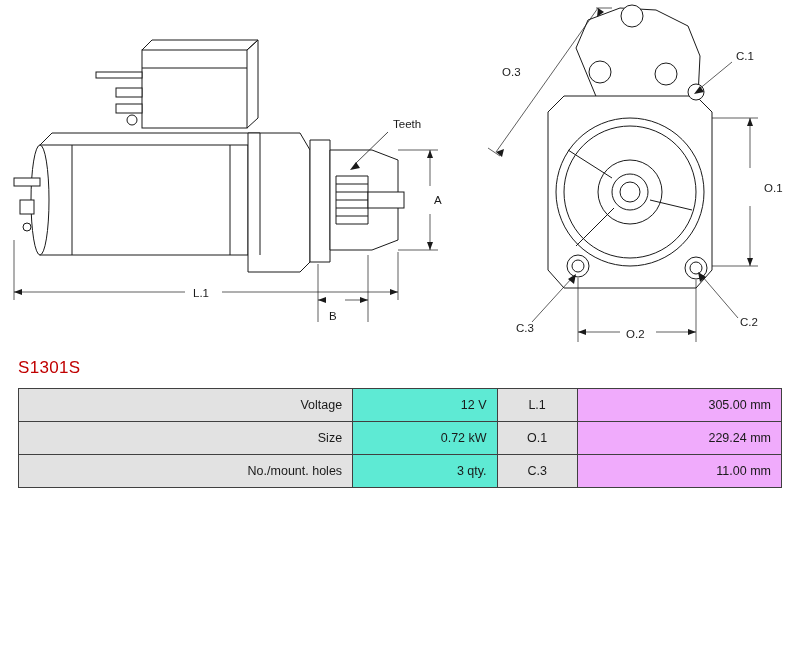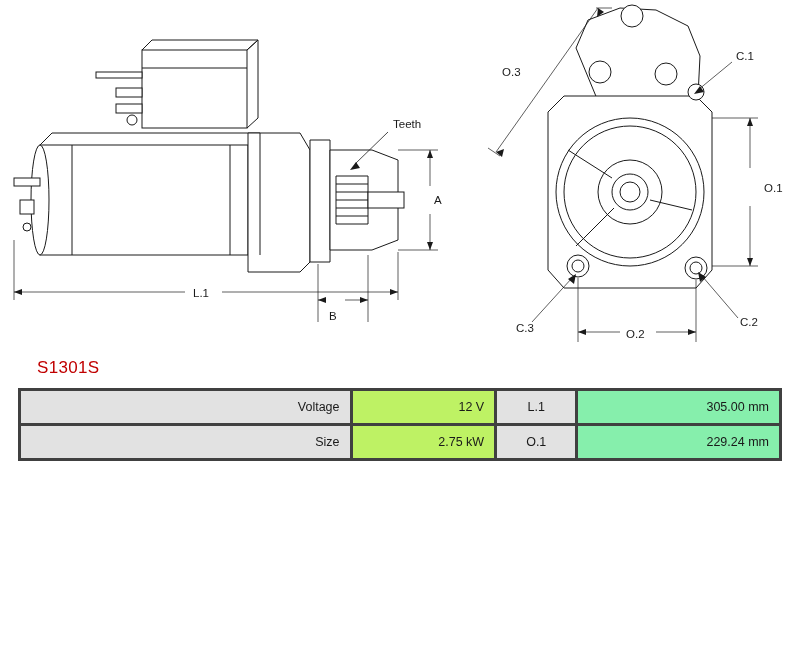--- a/index.html
+++ b/index.html
@@ -34,59 +34,58 @@
   }
 
   
   .part-title {
     position: absolute;
     top: 358px;
     left: 18px;
     font-size: 17px;
     color: #c00000;
     letter-spacing: 0.3px;
-    margin-left: 19px;
   }
 
   
   .spec-table {
     position: absolute;
     top: 388px;
     left: 18px;
     width: 764px;
     border-collapse: collapse;
     font-size: 12.5px;
   }
   .spec-table td {
     height: 32px;
     padding: 0 10px;
-    border: 3px solid #404040;
+    border: 1px solid #404040;
     vertical-align: middle;
     white-space: nowrap;
   }
   .c-label {
     background: #e2e2e2;
     text-align: right;
     width: 275px;
     color: #1a1a1a;
   }
   .c-value {
-    background: #bef264;
+    background: #5eead4;
     text-align: right;
     width: 107px;
     color: #1a1a1a;
   }
   .c-dim {
     background: #e2e2e2;
     text-align: center;
     width: 50px;
     color: #1a1a1a;
   }
   .c-dimval {
-    background: #86efac;
+    background: #f0abfc;
     text-align: right;
     width: 160px;
     color: #1a1a1a;
   }
   .empty-cell {
     background: #e2e2e2;
   }
   .empty-val {
     background: #f2f2f2;
   }
@@ -259,20 +258,26 @@
   <table class="spec-table">
     <tbody>
       <tr>
         <td class="c-label">Voltage</td>
         <td class="c-value">12 V</td>
         <td class="c-dim">L.1</td>
         <td class="c-dimval">305.00 mm</td>
       </tr>
       <tr>
         <td class="c-label">Size</td>
-        <td class="c-value">2.75 kW</td>
+        <td class="c-value">0.72 kW</td>
         <td class="c-dim">O.1</td>
         <td class="c-dimval">229.24 mm</td>
       </tr>
+      <tr>
+        <td class="c-label">No./mount. holes</td>
+        <td class="c-value">3 qty.</td>
+        <td class="c-dim">C.3</td>
+        <td class="c-dimval">11.00 mm</td>
+      </tr>
     </tbody>
   </table>
 
 </div>
 
 </body></html>

